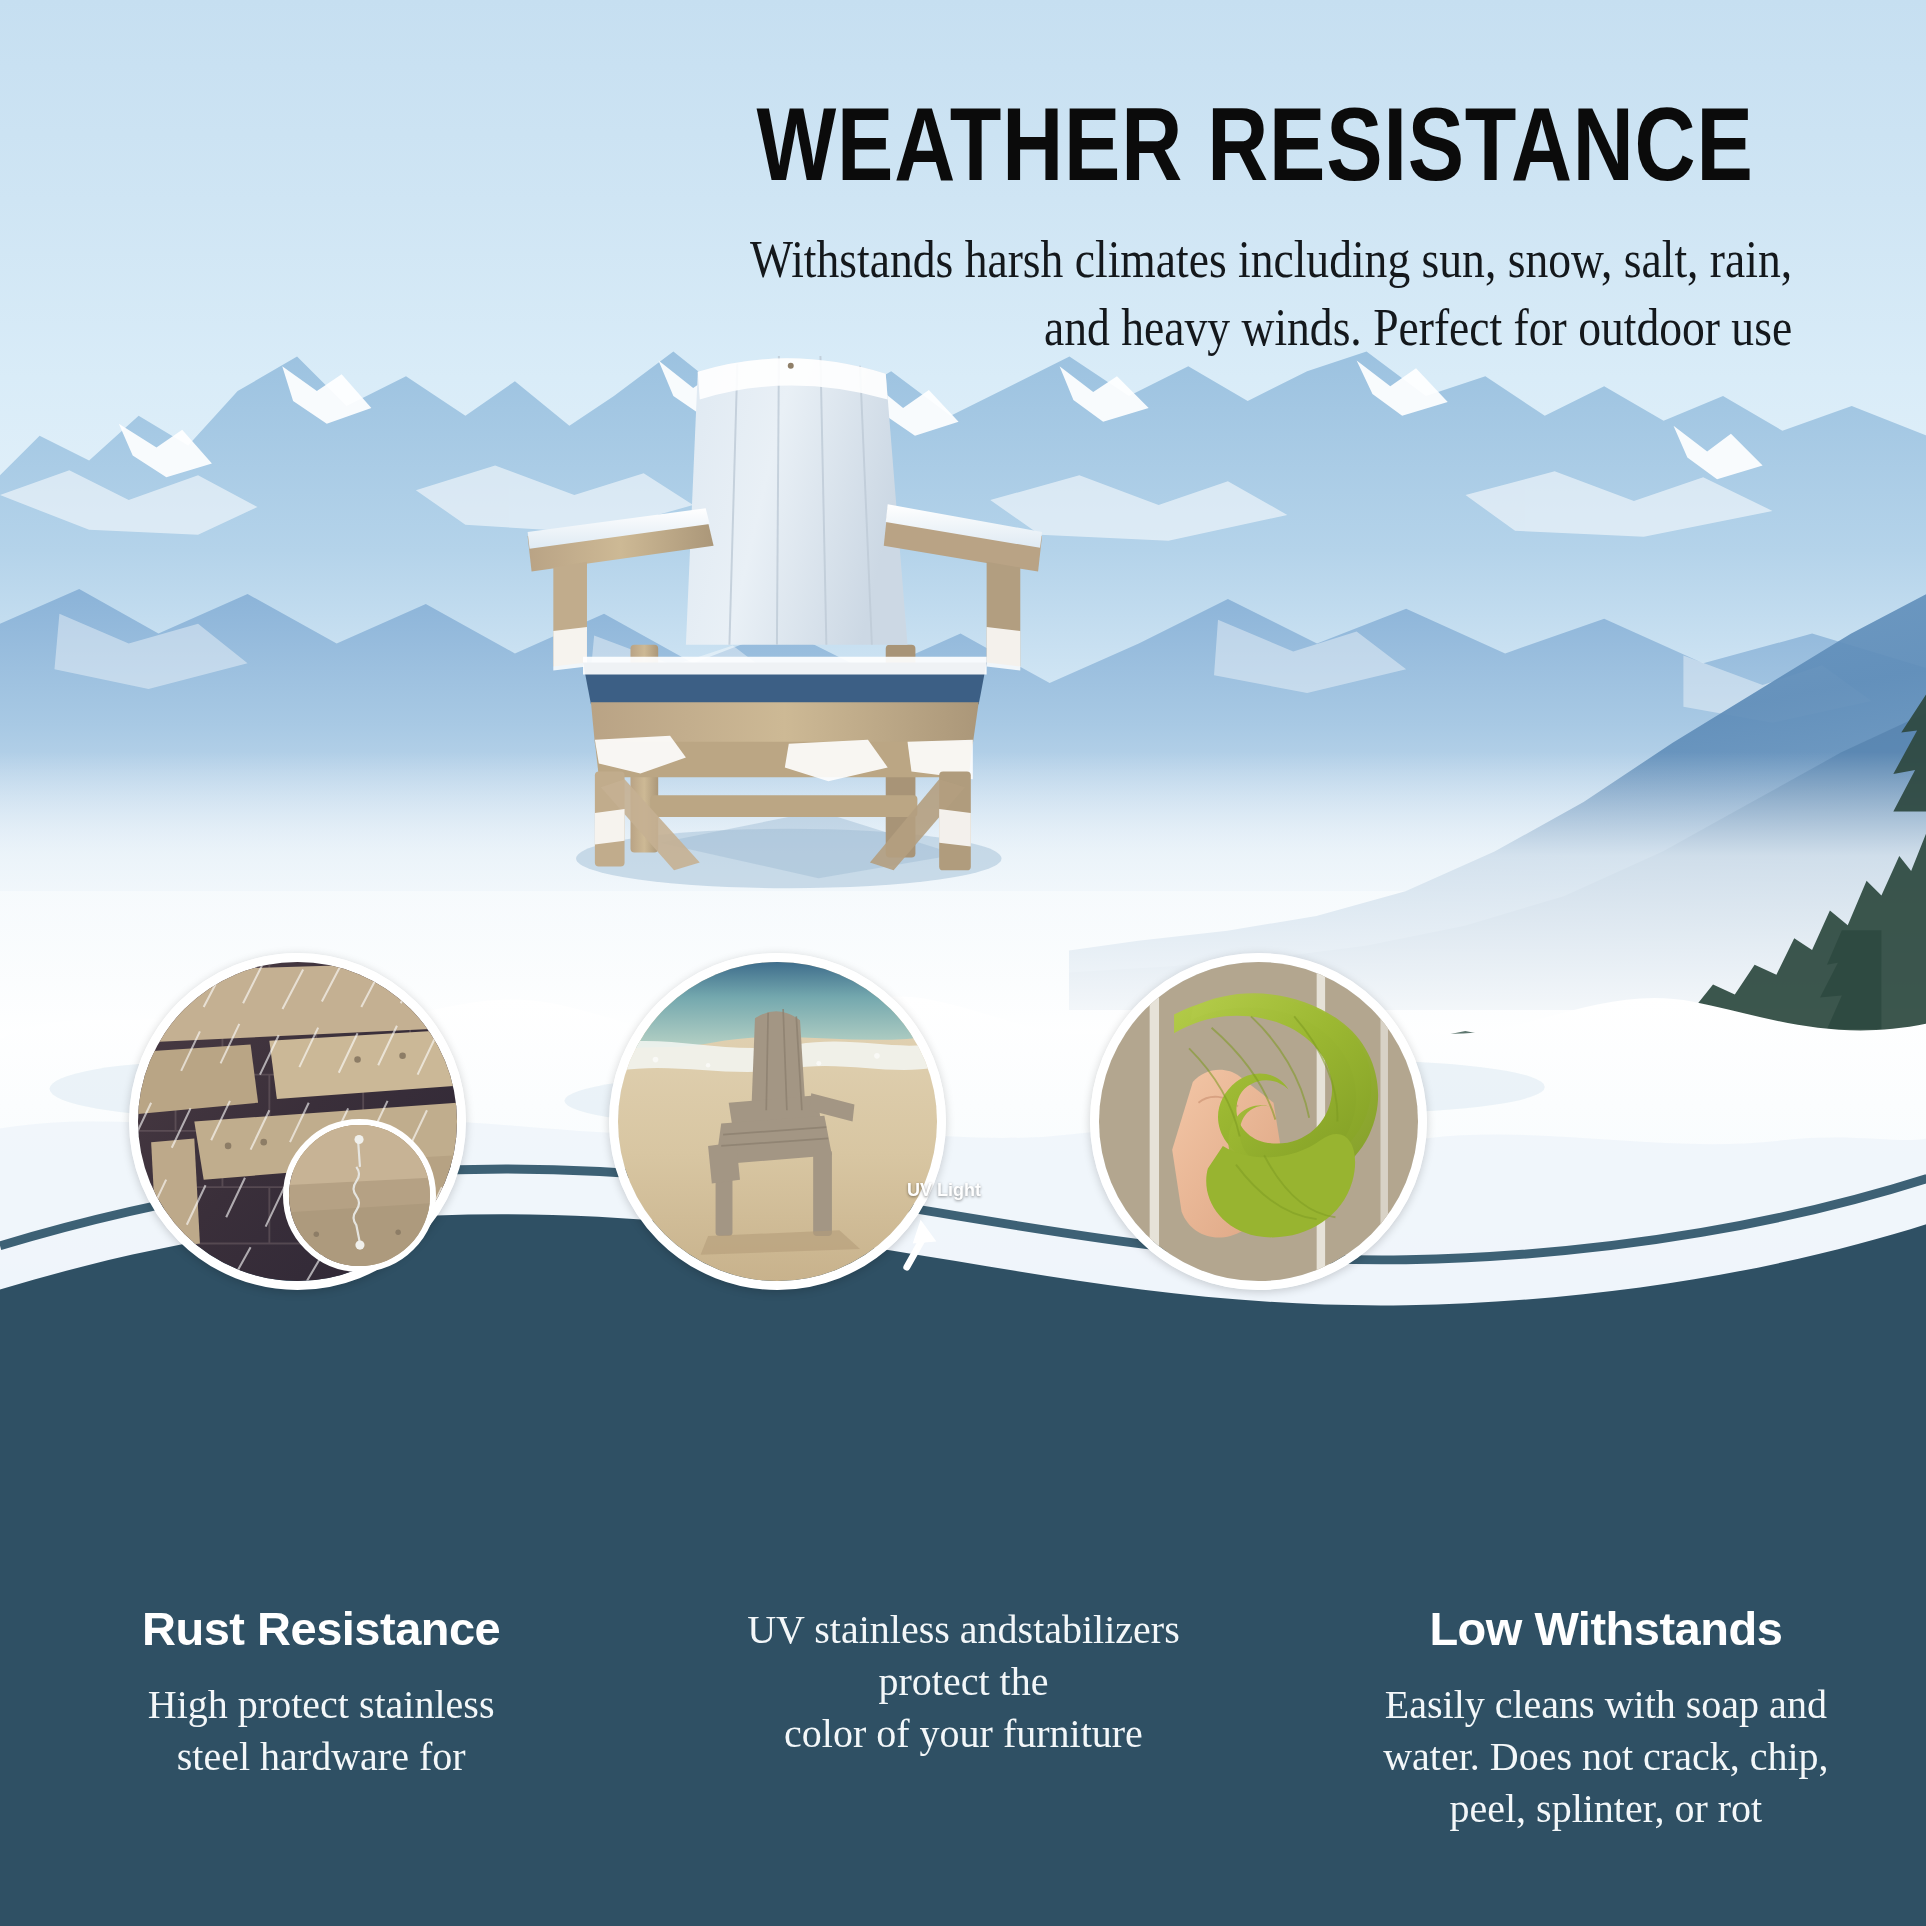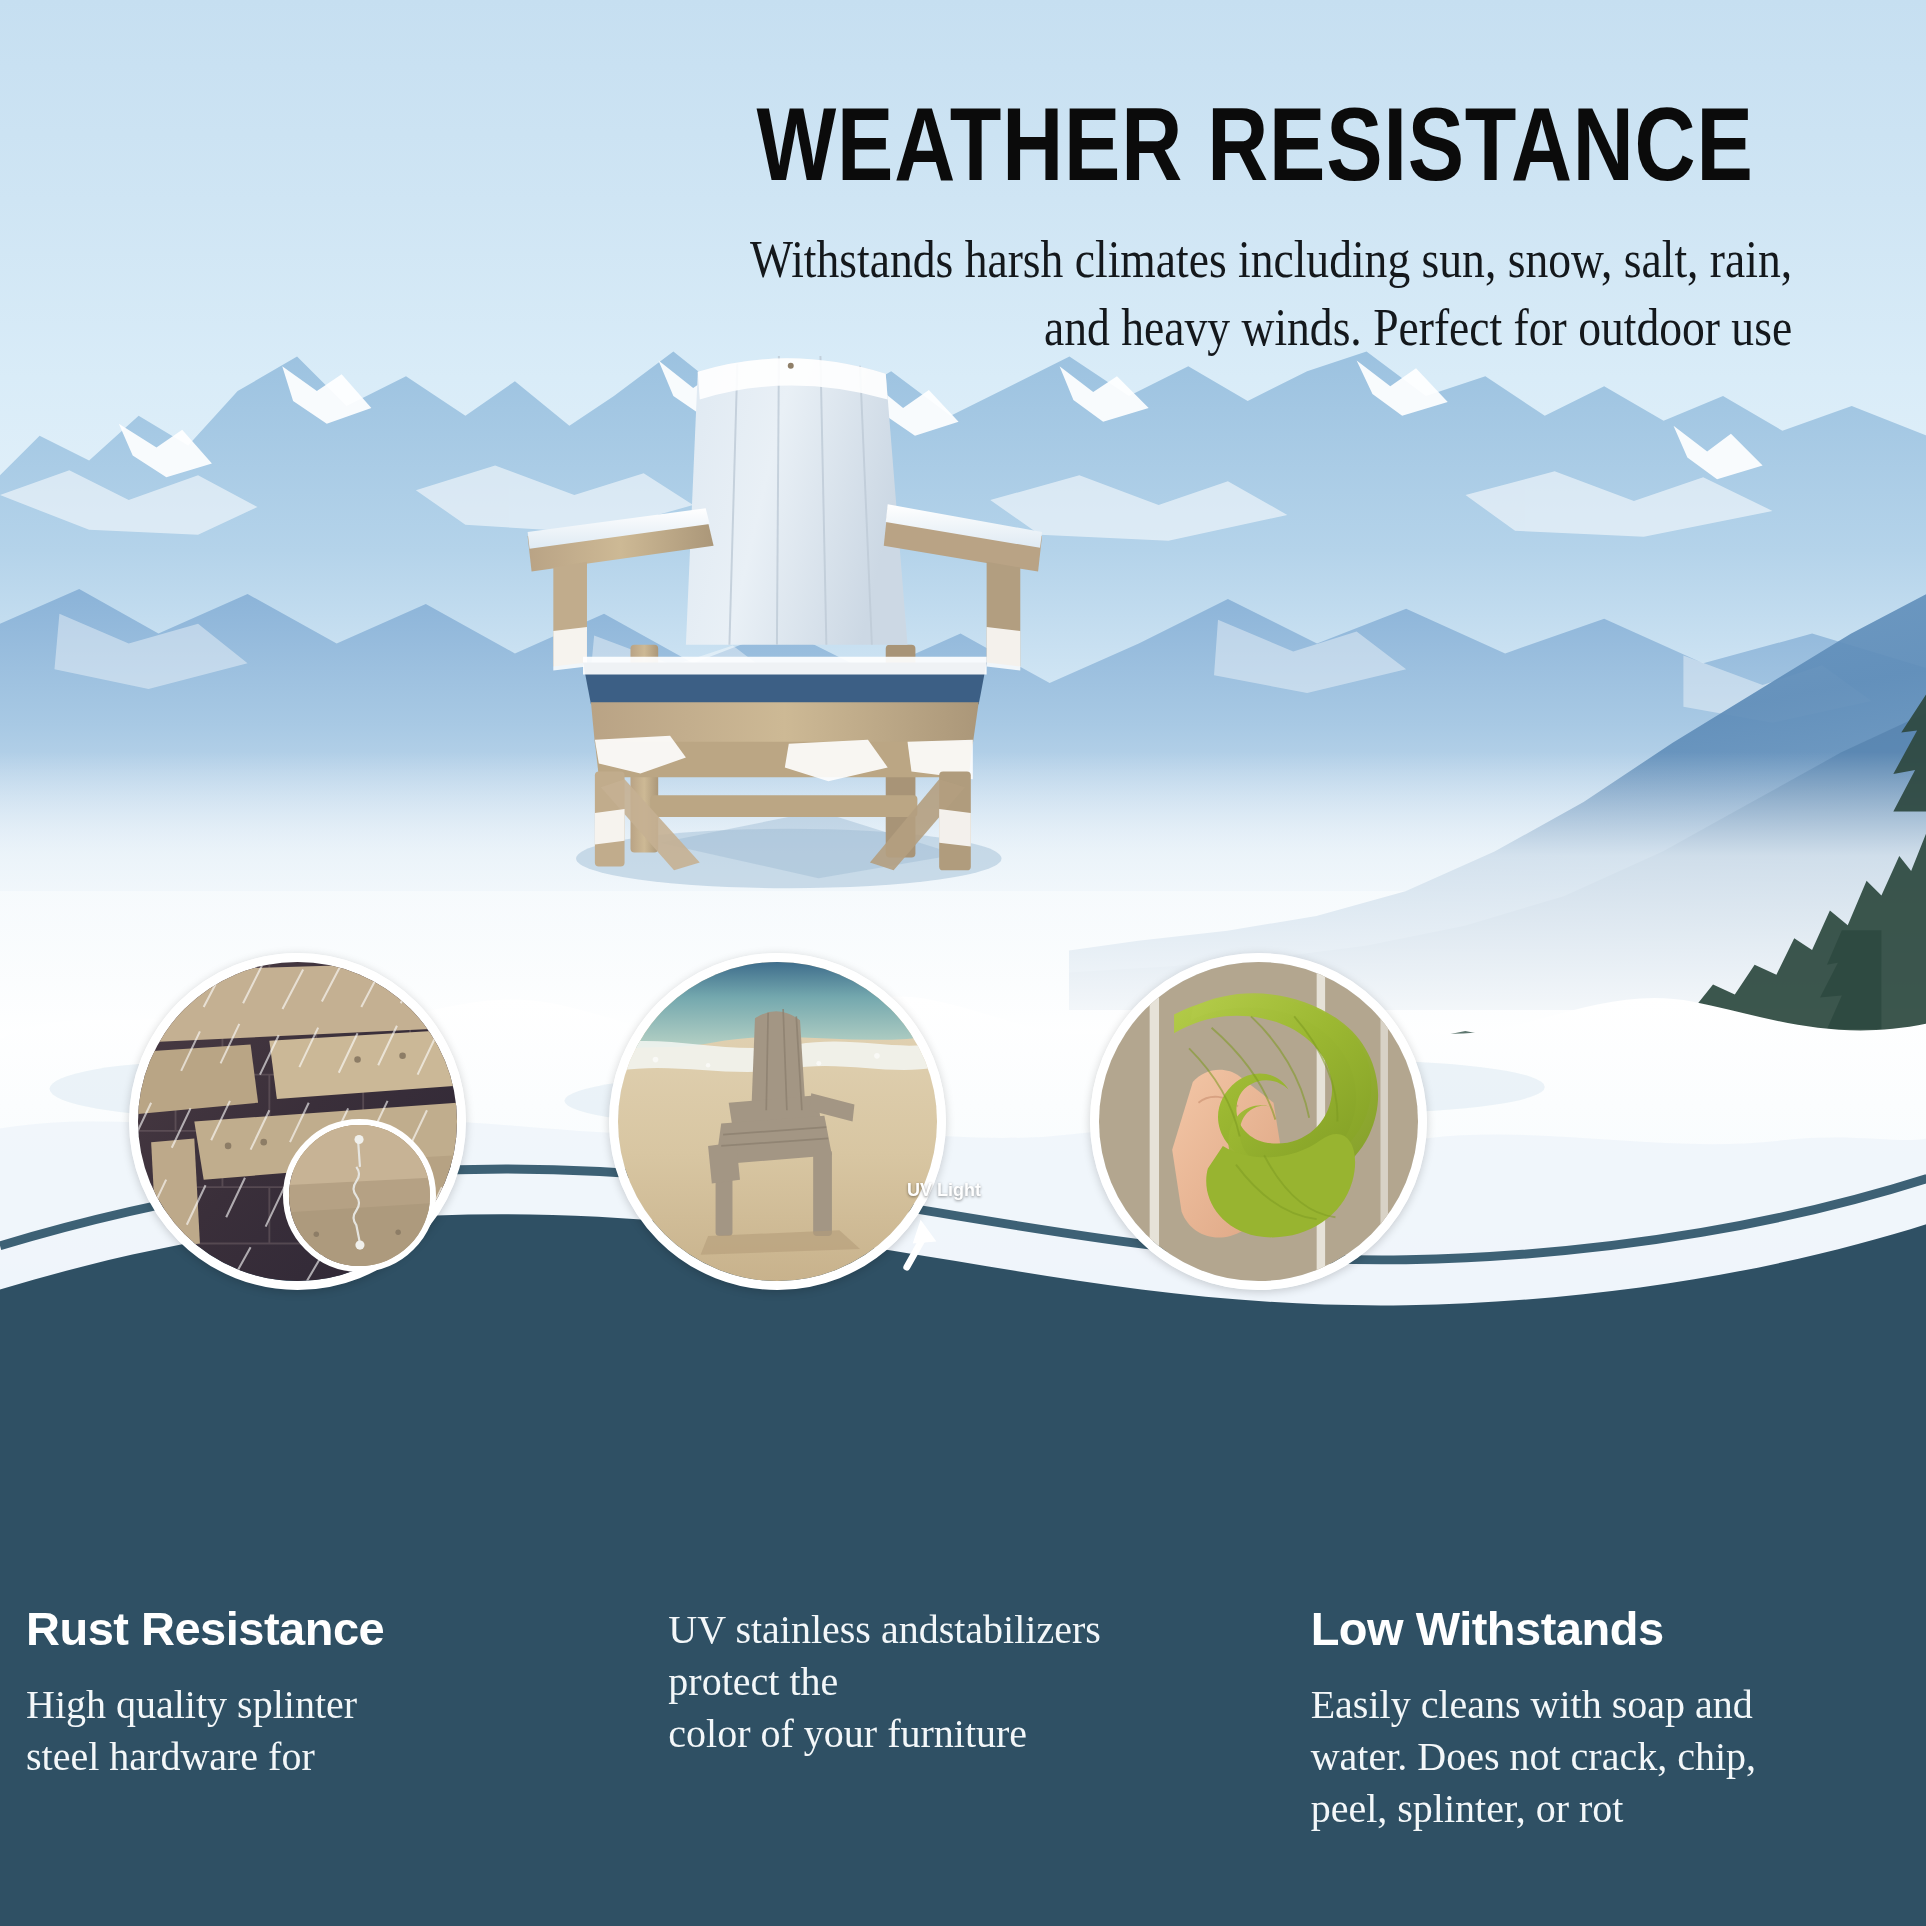--- a/index.html
+++ b/index.html
@@ -88,21 +88,21 @@
     color:#ffffff; font-weight:bold; font-size:18px;
     font-family:"Liberation Sans", sans-serif;
     text-shadow:0 1px 3px rgba(0,0,0,.45);
     white-space:nowrap;
   }
   .uv-arrow { position:absolute; left:893px; top:1206px; width:69px; height:69px; z-index:30; }
   .uv-arrow svg { display:block; width:100%; height:100%; }
 
   
   .features { position:absolute; left:0; top:1604px; width:1927px; z-index:30; display:flex; }
-  .feature { width:33.3333%; text-align:left; padding:0 26px; }
+  .feature { width:33.3333%; text-align:center; padding:0 26px; }
   .feature h3 {
     font-family:"Liberation Sans", sans-serif;
     font-weight:bold;
     font-size:47px;
     line-height:1.05;
     color:#ffffff;
     letter-spacing:-0.5px;
     margin-bottom:26px;
   }
   .feature p {
@@ -495,21 +495,21 @@
       <span class="l1">Withstands harsh climates including sun, snow, salt, rain,</span>
       <span class="l2">and heavy winds. Perfect for outdoor use</span>
     </div>
   </div>
 
   <div class="features">
 
     <div class="feature">
       <h3>Rust Resistance</h3>
       <p>
-        <span>High quality splinter</span>
+        <span>High protect stainless</span>
         <span>steel hardware for</span>
       </p>
     </div>
 
     <div class="feature">
       <p>
         <span>UV stainless andstabilizers</span>
         <span>protect the</span>
         <span>color of your furniture</span>
       </p>

